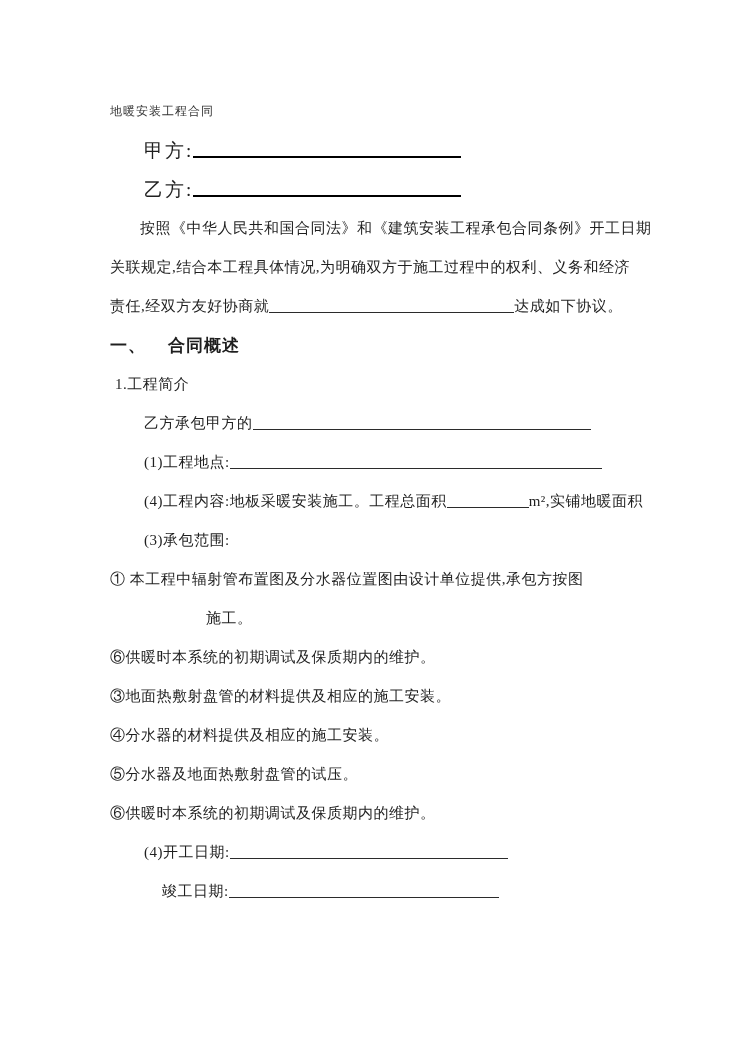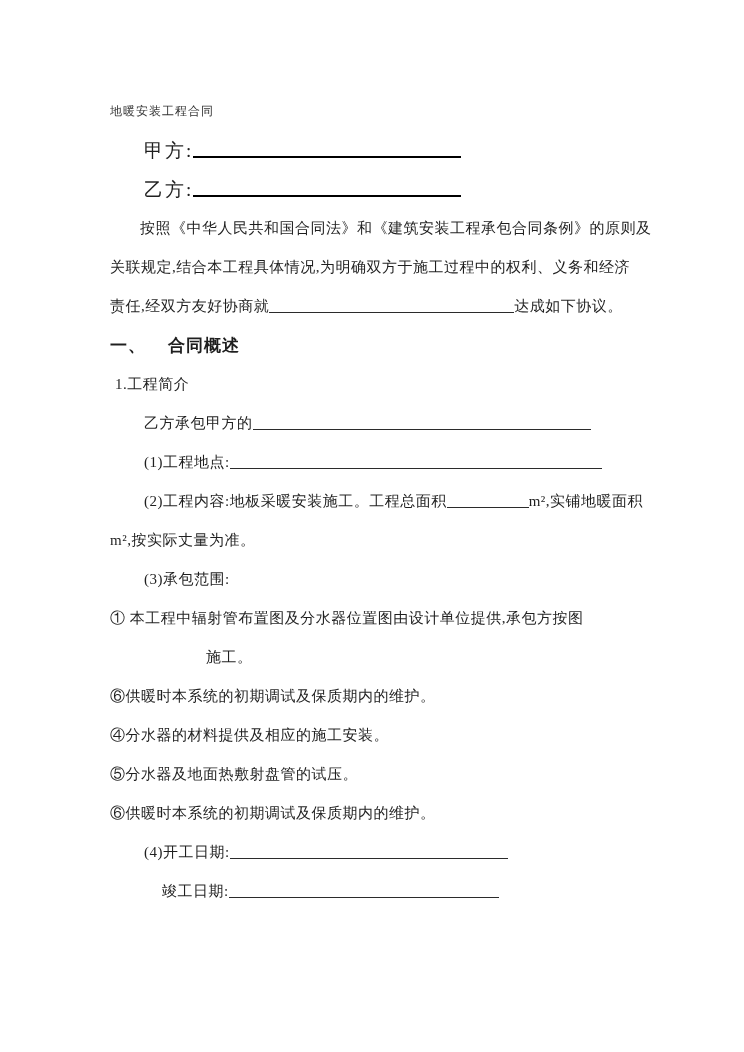--- a/index.html
+++ b/index.html
@@ -59,46 +59,46 @@
 <body>
 
 <div class="page">
 
   <span class="line doc-title">地暖安装工程合同</span>
 
   <span class="line party"><span>甲方:</span><span class="blank"></span></span>
 
   <span class="line party"><span>乙方:</span><span class="blank"></span></span>
 
-  <span class="line indent30">按照《中华人民共和国合同法》和《建筑安装工程承包合同条例》的原则及</span>
+  <span class="line indent30">按照《中华人民共和国合同法》和《建筑安装工程承包合同条例》开工日期</span>
 
   <span class="line">关联规定,结合本工程具体情况,为明确双方于施工过程中的权利、义务和经济</span>
 
   <span class="line"><span>责任,经双方友好协商就</span><span class="blank w-preamble"></span><span>达成如下协议。</span></span>
 
   <span class="line sec-heading"><span class="sec-num">一、</span><span>合同概述</span></span>
 
   <span class="line ml13">1.工程简介</span>
 
   <span class="line ml34"><span>乙方承包甲方的</span><span class="blank w-intro"></span></span>
 
   <span class="line ml34"><span>(1)工程地点:</span><span class="blank w-location"></span></span>
 
-  <span class="line ml34"><span>(2)工程内容:地板采暖安装施工。工程总面积</span><span class="blank w-area"></span><span>m²,实铺地暖面积</span></span>
+  <span class="line ml34"><span>(4)工程内容:地板采暖安装施工。工程总面积</span><span class="blank w-area"></span><span>m²,实铺地暖面积</span></span>
 
-  <span class="line">m²,按实际丈量为准。</span>
 
   <span class="line ml34">(3)承包范围:</span>
 
   <span class="line ml50">① 本工程中辐射管布置图及分水器位置图由设计单位提供,承包方按图</span>
 
   <span class="line ml76">施工。</span>
 
   <span class="line ml50">⑥供暖时本系统的初期调试及保质期内的维护。</span>
 
+  <span class="line ml50">③地面热敷射盘管的材料提供及相应的施工安装。</span>
 
   <span class="line ml50">④分水器的材料提供及相应的施工安装。</span>
 
   <span class="line ml50">⑤分水器及地面热敷射盘管的试压。</span>
 
   <span class="line ml50">⑥供暖时本系统的初期调试及保质期内的维护。</span>
 
   <span class="line ml34"><span>(4)开工日期:</span><span class="blank w-start"></span></span>
 
   <span class="line ml52"><span>竣工日期:</span><span class="blank w-finish"></span></span>

